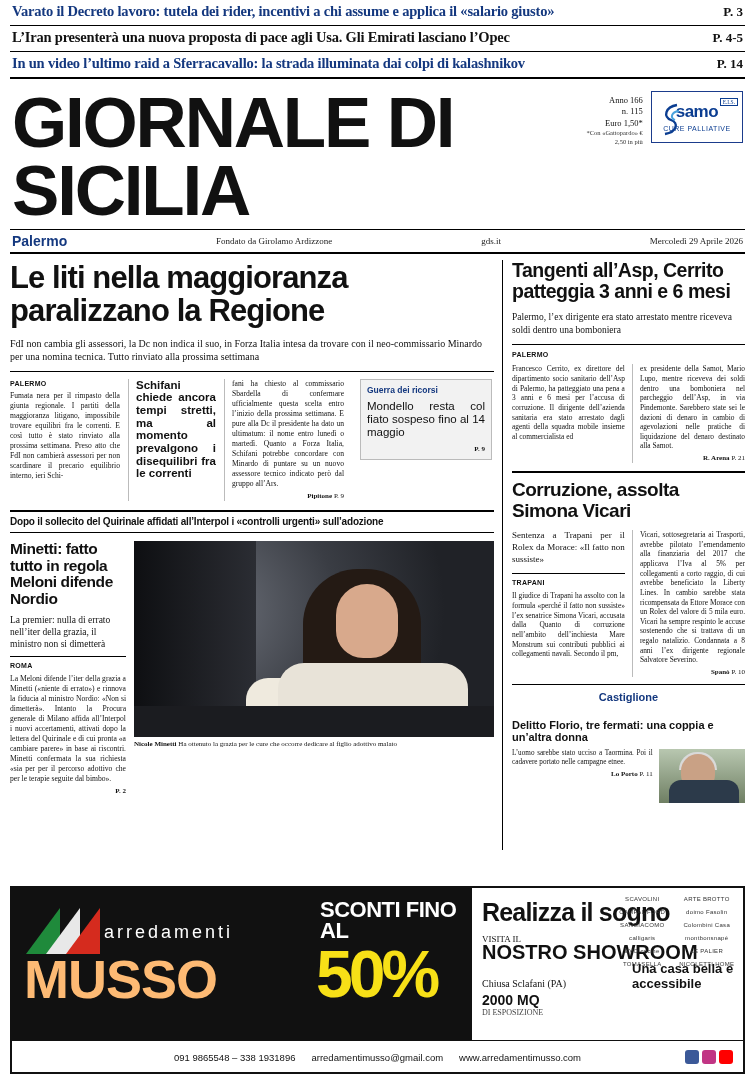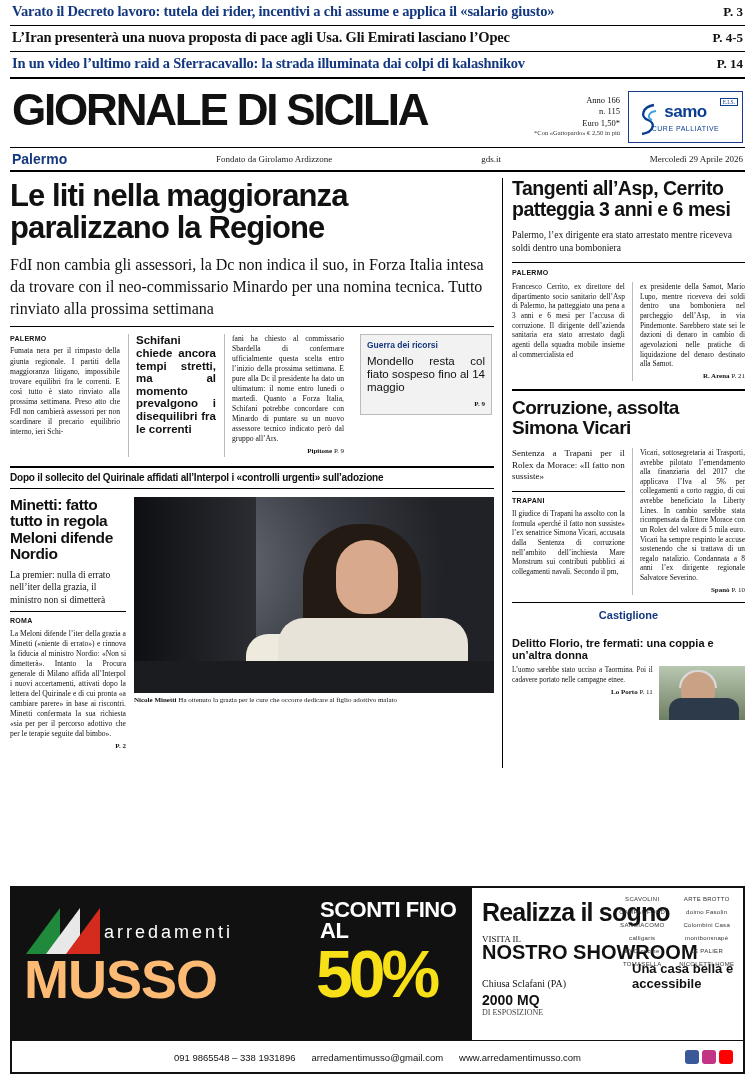--- a/index.html
+++ b/index.html
@@ -24,21 +24,21 @@
   .strap-txt { font-weight:bold; font-size:14.5px; line-height:1.1; letter-spacing:-0.2px; }
   .strap-1 .strap-txt { color:#14387f; }
   .strap-3 .strap-txt { color:#14387f; }
   .strap-pg { font-weight:bold; font-size:13px; margin-left:10px; white-space:nowrap; }
 
   
   .masthead { display:flex; align-items:flex-start; justify-content:space-between; padding:6px 2px 0 2px; }
   .logo {
     font-family:"Liberation Sans", sans-serif;
     font-weight:bold;
-    font-size:44px;
+    font-size:71px;
     letter-spacing:-2.2px;
     line-height:0.96;
     margin-top:4px;
   }
   .masthead-right { display:flex; align-items:flex-start; gap:8px; margin-top:6px; }
   .issue-info { text-align:right; font-size:8.5px; line-height:1.35; color:#111; padding-top:4px; }
   .issue-info .price { font-weight:normal; }
   .issue-info .fineprint { font-size:6.5px; color:#333; }
   .adbox {
     width:115px; height:52px; border:1px solid #1b3c8c; background:#fff;
@@ -67,21 +67,21 @@
   
   .content { display:flex; margin-top:6px; height:590px; }
   .left { width:493px; padding-right:8px; border-right:1px solid #000; }
   .right { width:242px; padding-left:9px; }
 
   .headline {
     font-family:"Liberation Sans", sans-serif;
     font-weight:bold; font-size:31px; line-height:1.04; letter-spacing:-0.9px;
     margin:2px 0 10px 0;
   }
-  .subhead { font-size:16px; line-height:1.35; color:#111; padding-bottom:7px; border-bottom:1px solid #000;}
+  .subhead { font-size:10px; line-height:1.35; color:#111; padding-bottom:7px; border-bottom:1px solid #000;}
 
   .cols { display:flex; gap:8px; margin-top:7px; }
   .col { font-size:7.6px; line-height:1.32; text-align:justify; }
   .col.c1 { width:110px; }
   .col.c2 { width:88px; padding-left:7px; border-left:1px solid #bbb;}
   .col.c3 { width:120px; padding-left:7px; border-left:1px solid #bbb;}
   .col.c4 { width:140px; padding-left:8px; }
   .kicker { font-family:"Liberation Sans", sans-serif; font-weight:bold; font-size:7px; letter-spacing:0.3px; margin-bottom:3px;}
   .minihead { font-family:"Liberation Sans", sans-serif; font-weight:bold; font-size:11.5px; line-height:1.1; margin-bottom:4px;}
   .byline { text-align:right; font-size:7px; font-weight:bold; margin-top:3px;}
@@ -305,21 +305,21 @@
         </div>
       </div>
 
       <div class="hr-thick"></div>
 
       <div class="r-head2">Corruzione, assolta Simona Vicari</div>
       <div class="r-cols" style="margin-top:9px;">
         <div class="r-col">
           <div class="r-sub2" style="margin-top:0;">Sentenza a Trapani per il Rolex da Morace: «Il fatto non sussiste»</div>
           <div class="kicker" style="margin-top:8px;border-top:1px solid #000;padding-top:4px;">TRAPANI</div>
-          <div style="margin-top:4px;">Il giudice di Trapani ha assolto con la formula «perché il fatto non sussiste» l’ex senatrice Simona Vicari, accusata dalla Sentenza di corruzione nell’ambito dell’inchiesta Mare Monstrum sui contributi pubblici ai collegamenti navali. Secondo il pm,</div>
+          <div style="margin-top:4px;">Il giudice di Trapani ha assolto con la formula «perché il fatto non sussiste» l’ex senatrice Simona Vicari, accusata dalla Quanto di corruzione nell’ambito dell’inchiesta Mare Monstrum sui contributi pubblici ai collegamenti navali. Secondo il pm,</div>
         </div>
         <div class="r-col second">
           <span>Vicari, sottosegretaria ai Trasporti, avrebbe pilotato l’emendamento alla finanziaria del 2017 che applicava l’Iva al 5% per collegamenti a corto raggio, di cui avrebbe beneficiato la Liberty Lines. In cambio sarebbe stata ricompensata da Ettore Morace con un Rolex del valore di 5 mila euro. Vicari ha sempre respinto le accuse sostenendo che si trattava di un regalo natalizio. Condannata a 8 anni l’ex dirigente regionale Salvatore Severino.</span>
           <div class="byline">
             <span>Spanò</span>
             <span class="pg">P. 10</span>
           </div>
         </div>
       </div>
 

